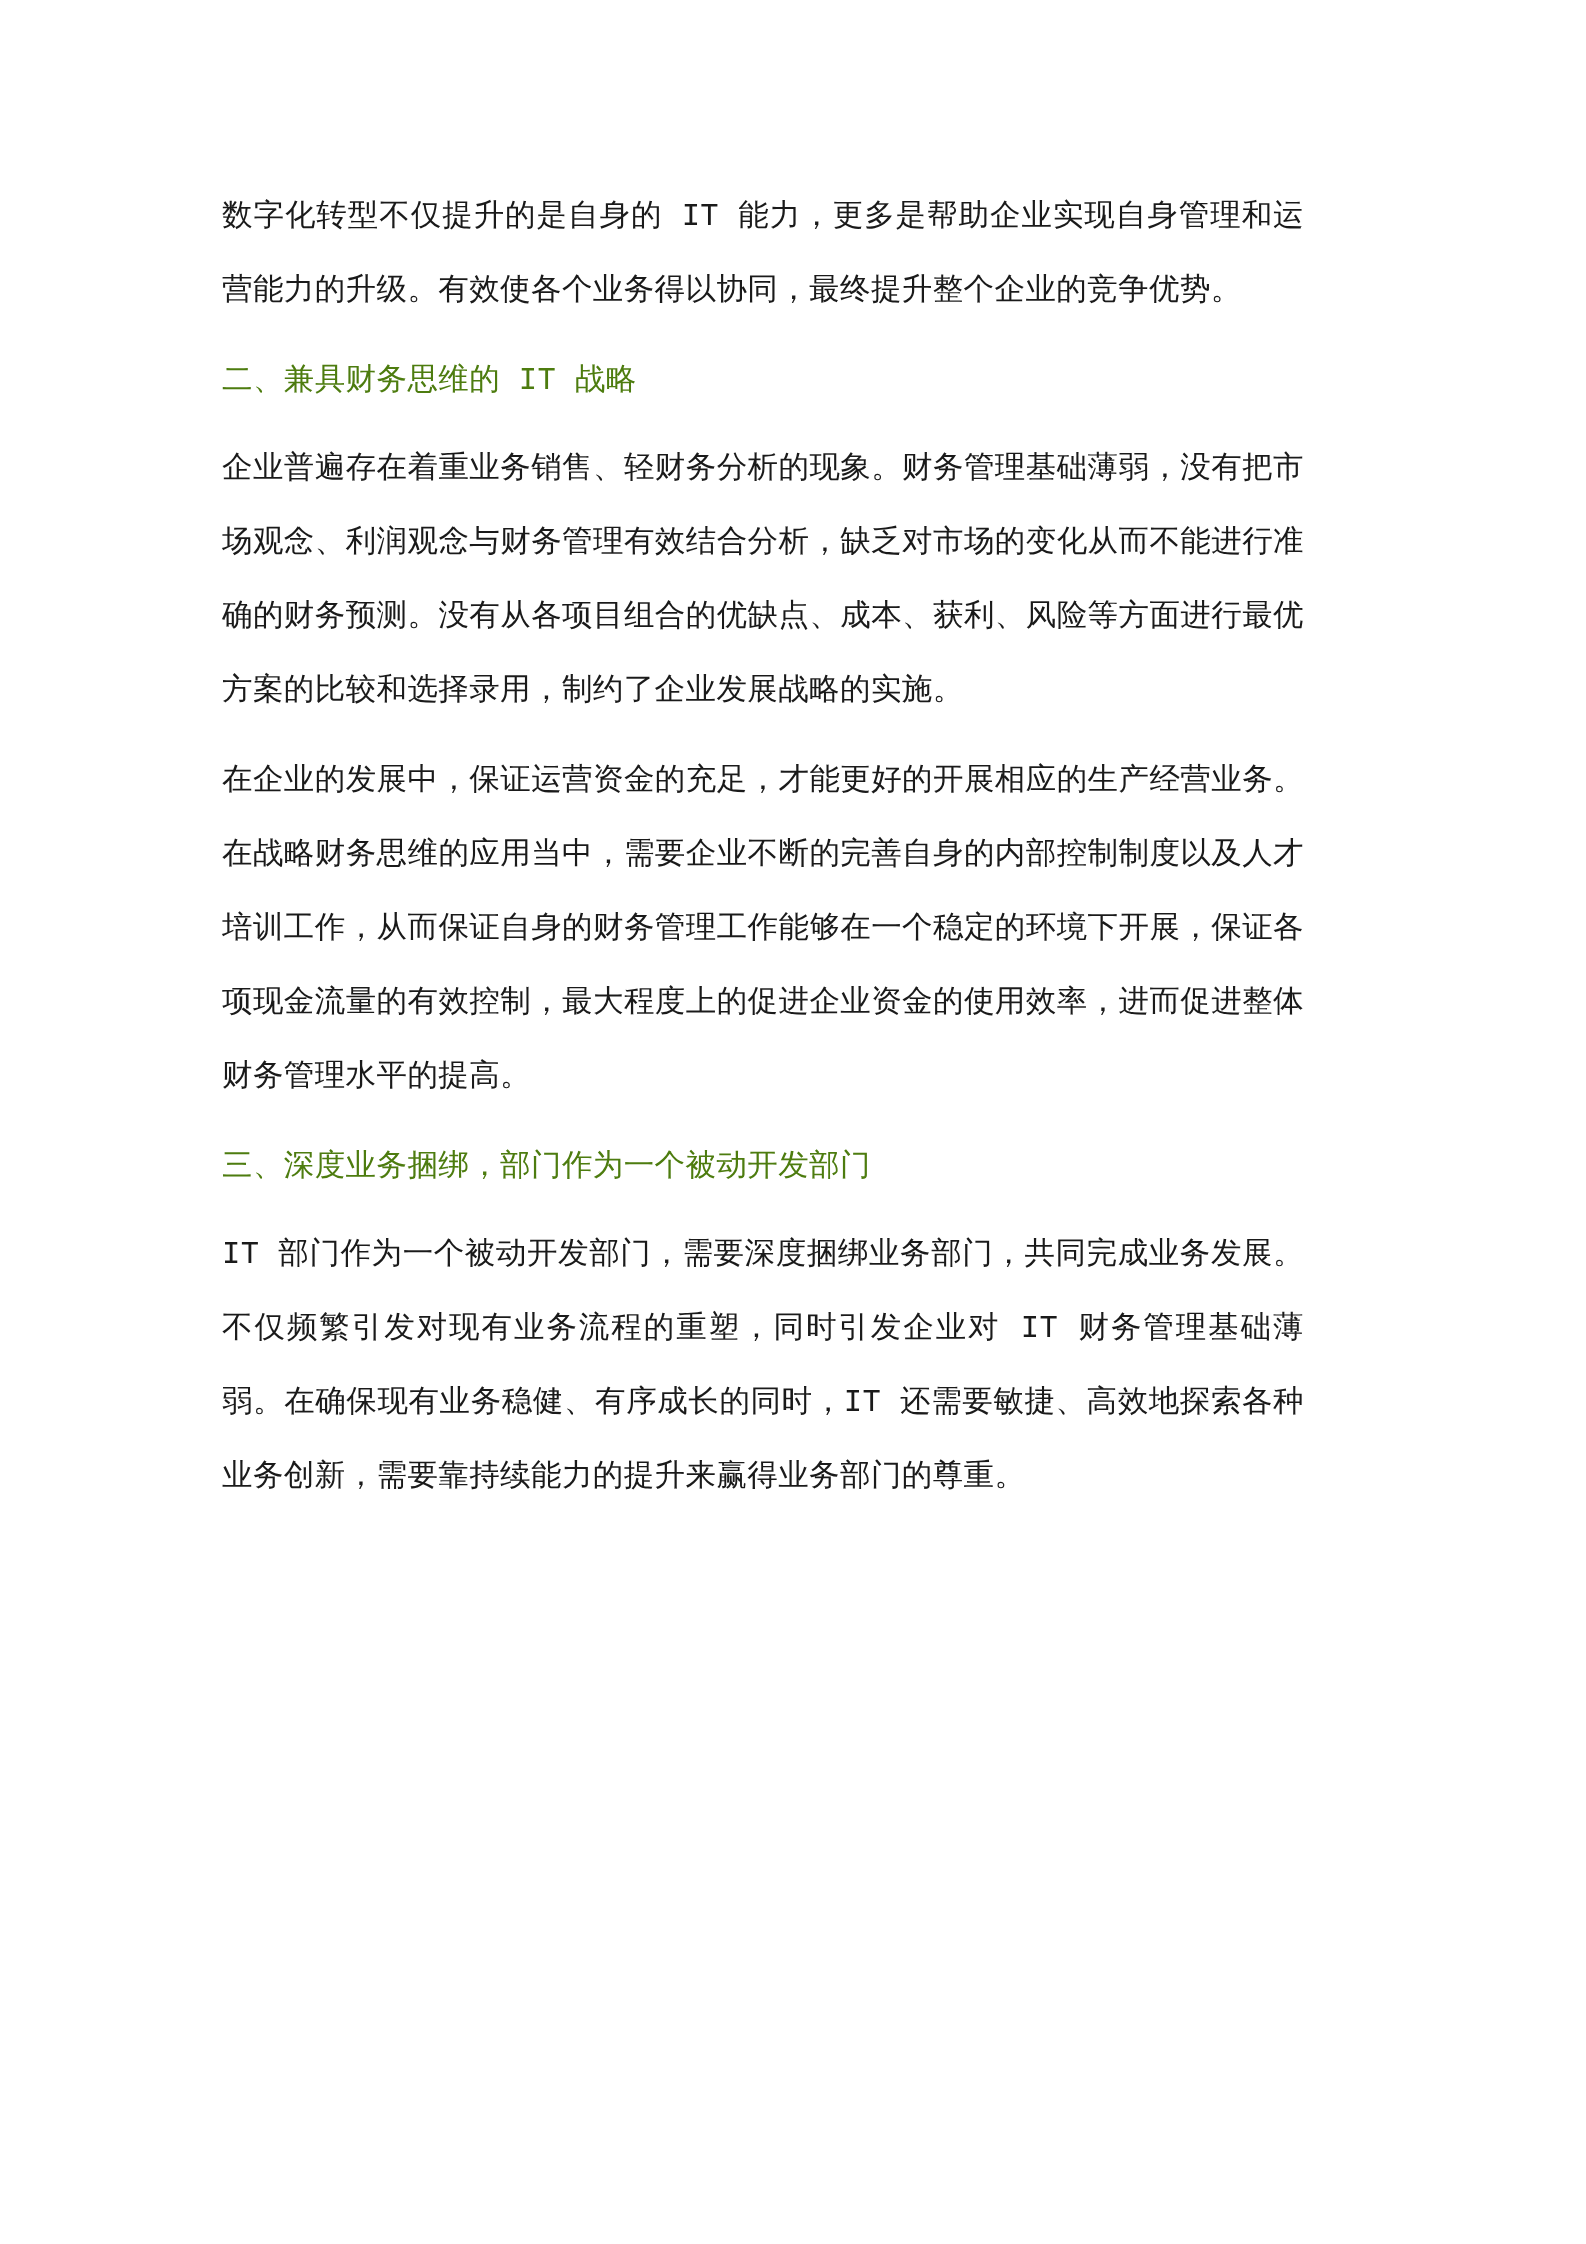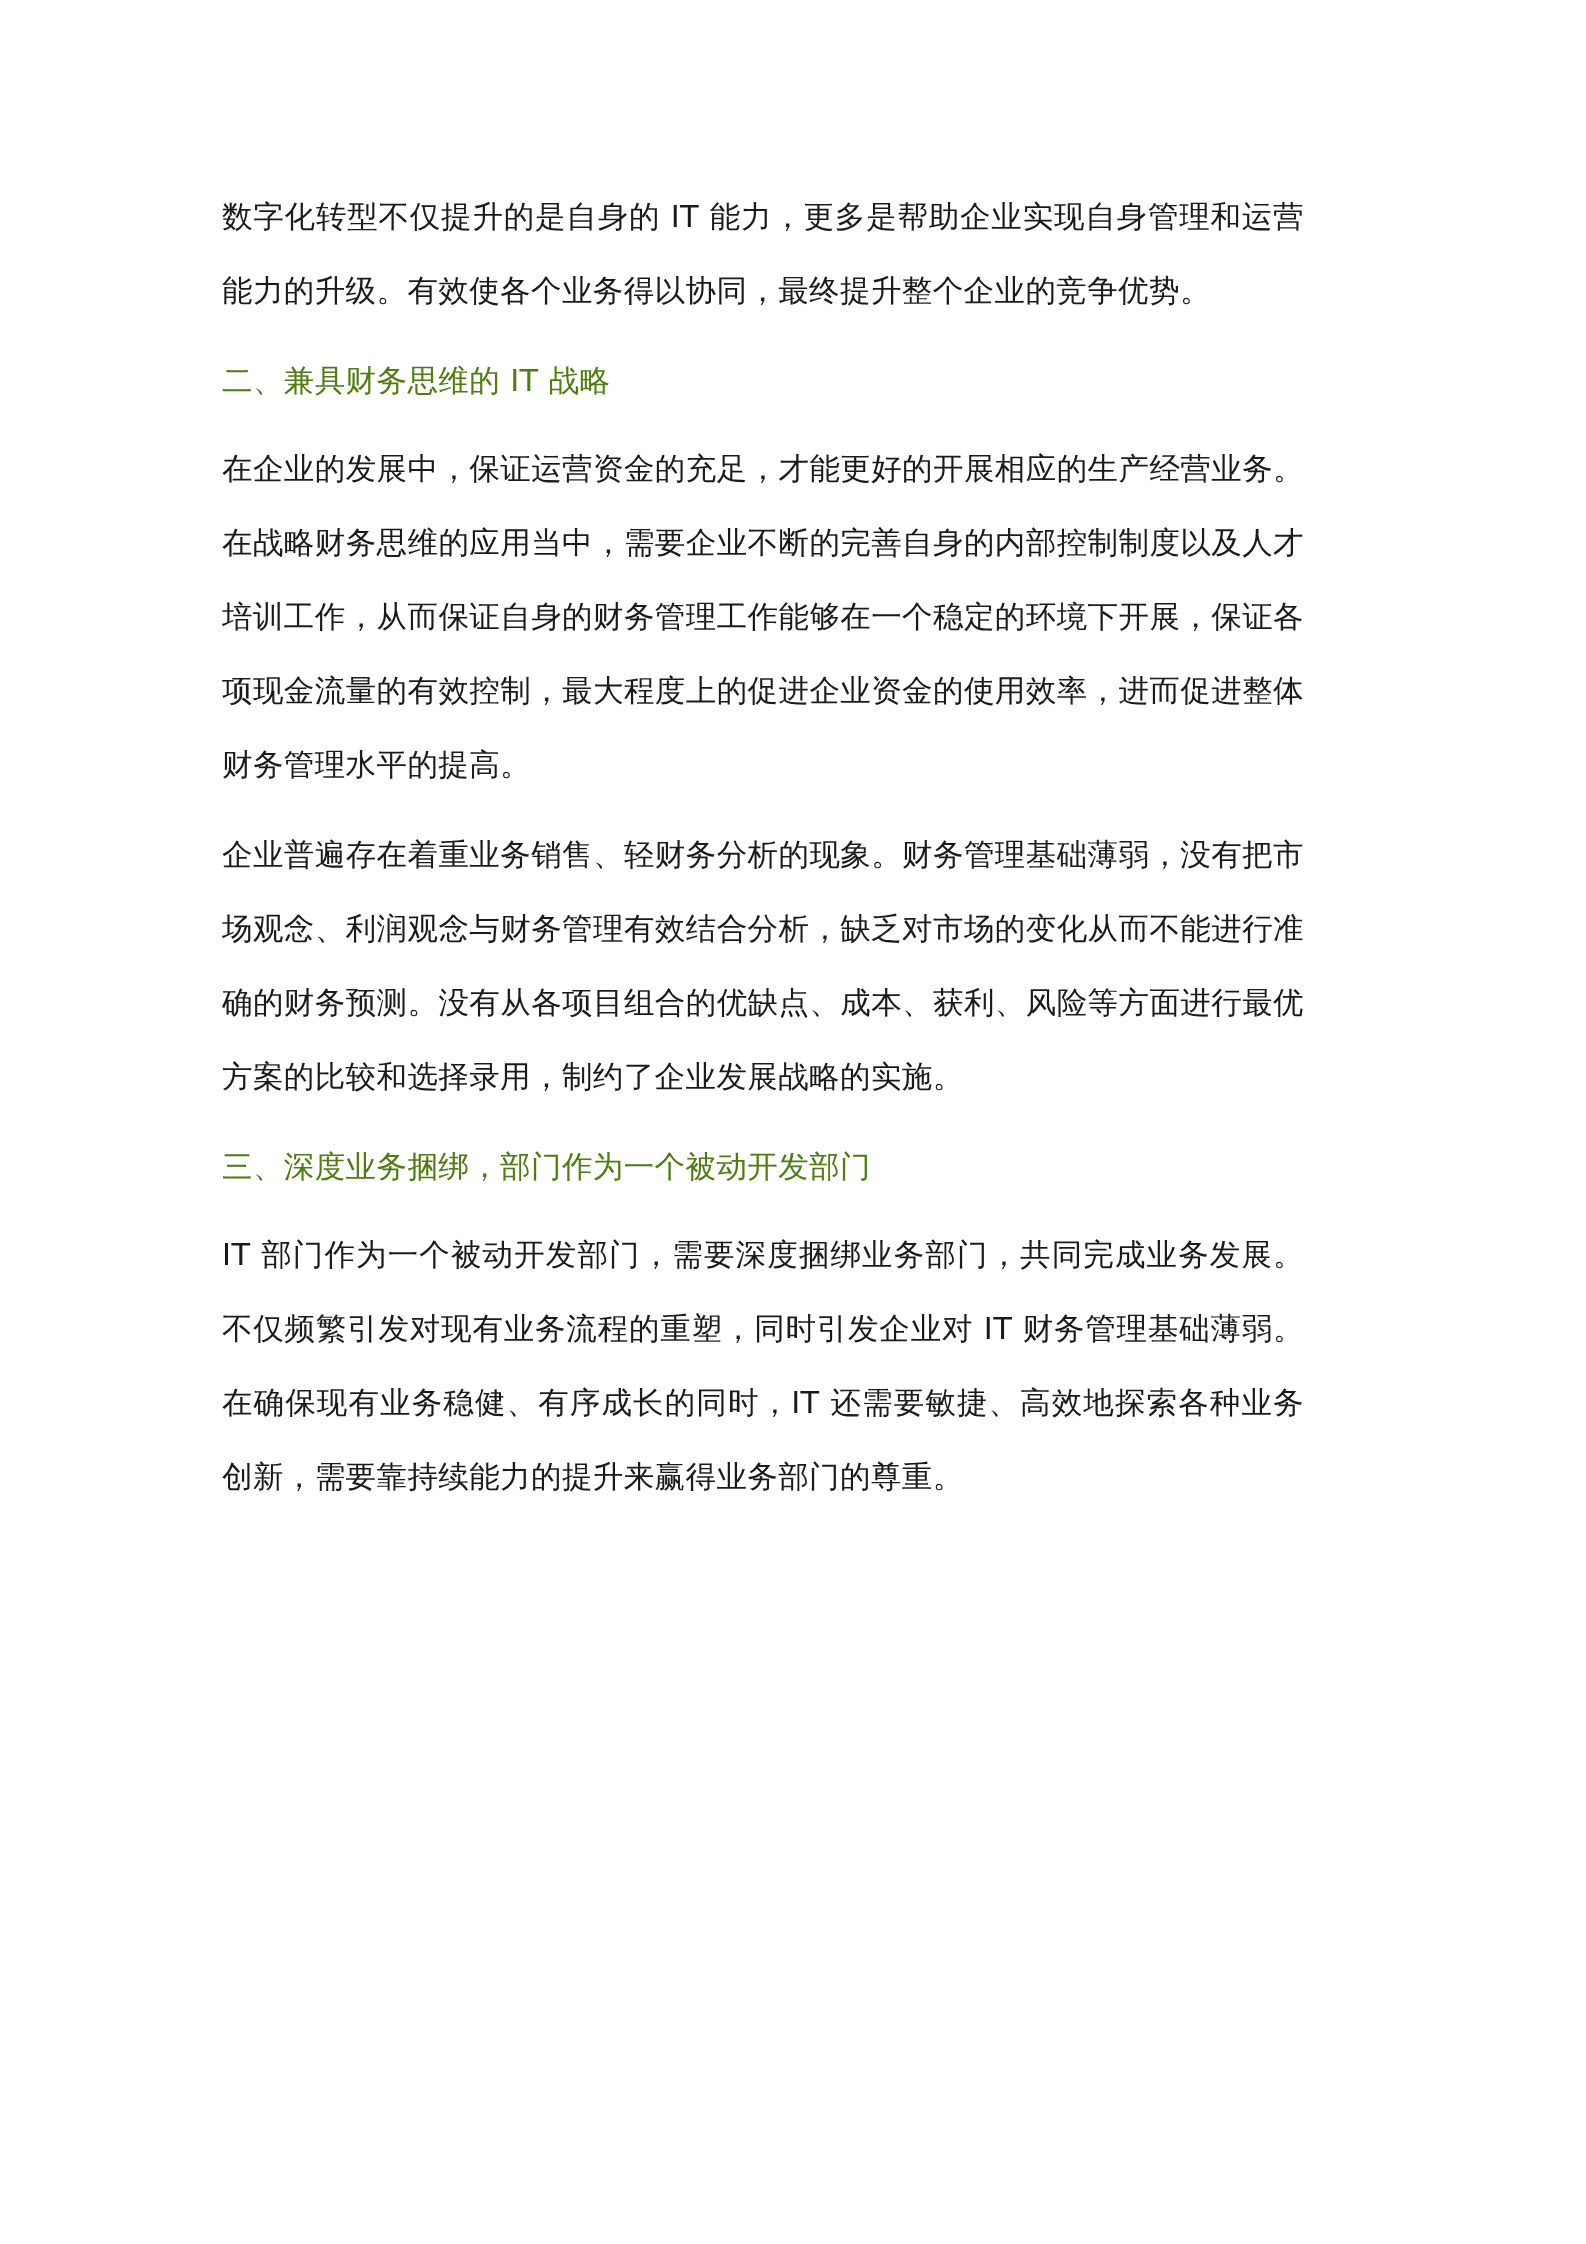--- a/index.html
+++ b/index.html
@@ -12,20 +12,21 @@
     font-family: "DejaVu Sans", "Liberation Sans", sans-serif;
     color: #1a1a1a;
   }
   .page {
     position: relative;
     width: 1586px;
     height: 2244px;
     background: #ffffff;
     box-sizing: border-box;
     overflow: hidden;
+    font-family: Liberation Mono, monospace;
   }
   .content {
     position: absolute;
     left: 222px;
     top: 180px;
     width: 1082px;
   }
   .para {
     font-size: 30.5px;
     line-height: 74px;
@@ -52,22 +53,22 @@
 </head>
 <body>
 
 <div class="page">
   <div class="content">
 
     <p class="para">数字化转型不仅提升的是自身的 IT 能力，更多是帮助企业实现自身管理和运营能力的升级。有效使各个业务得以协同，最终提升整个企业的竞争优势。</p>
 
     <h2 class="heading">二、兼具财务思维的 IT 战略</h2>
 
+    <p class="para">企业普遍存在着重业务销售、轻财务分析的现象。财务管理基础薄弱，没有把市场观念、利润观念与财务管理有效结合分析，缺乏对市场的变化从而不能进行准确的财务预测。没有从各项目组合的优缺点、成本、获利、风险等方面进行最优方案的比较和选择录用，制约了企业发展战略的实施。</p>
+
     <p class="para">在企业的发展中，保证运营资金的充足，才能更好的开展相应的生产经营业务。在战略财务思维的应用当中，需要企业不断的完善自身的内部控制制度以及人才培训工作，从而保证自身的财务管理工作能够在一个稳定的环境下开展，保证各项现金流量的有效控制，最大程度上的促进企业资金的使用效率，进而促进整体财务管理水平的提高。</p>
-
-    <p class="para">企业普遍存在着重业务销售、轻财务分析的现象。财务管理基础薄弱，没有把市场观念、利润观念与财务管理有效结合分析，缺乏对市场的变化从而不能进行准确的财务预测。没有从各项目组合的优缺点、成本、获利、风险等方面进行最优方案的比较和选择录用，制约了企业发展战略的实施。</p>
 
     <h2 class="heading">三、深度业务捆绑，部门作为一个被动开发部门</h2>
 
     <p class="para last">IT 部门作为一个被动开发部门，需要深度捆绑业务部门，共同完成业务发展。不仅频繁引发对现有业务流程的重塑，同时引发企业对 IT 财务管理基础薄弱。在确保现有业务稳健、有序成长的同时，IT 还需要敏捷、高效地探索各种业务创新，需要靠持续能力的提升来赢得业务部门的尊重。</p>
 
   </div>
 </div>
 
 </body></html>

